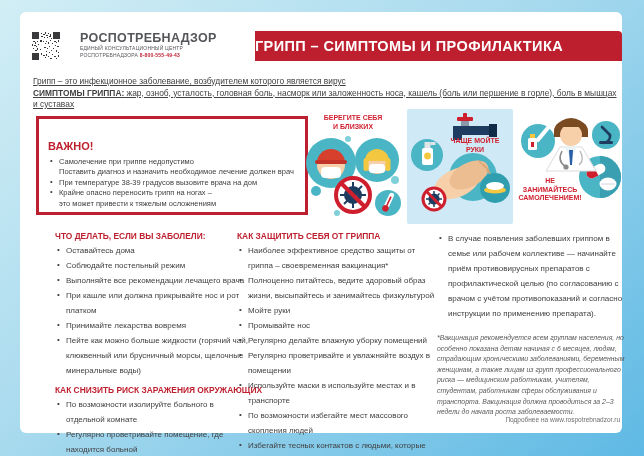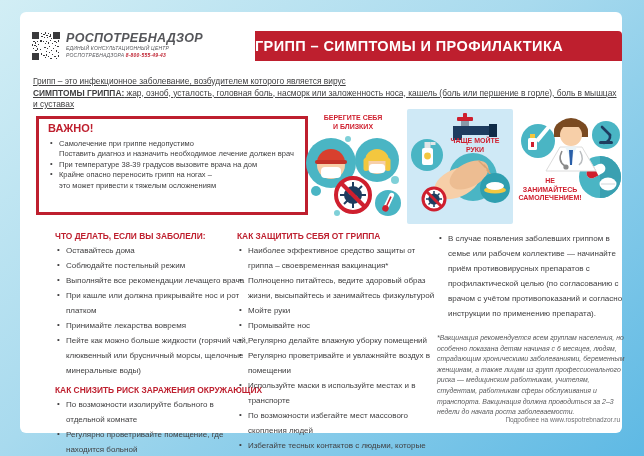--- a/index.html
+++ b/index.html
@@ -3,35 +3,35 @@
 <meta charset="utf-8">
 <style>
   html,body{margin:0;padding:0;background:#e8eef2;}
   .page{position:relative;width:644px;height:456px;overflow:hidden;
         background:linear-gradient(140deg,#d2eef5 0%,#a8daee 45%,#5eb9e4 100%);
         font-family:"Liberation Sans",sans-serif;color:#414042;}
   .card{position:absolute;left:20px;top:12px;width:602px;height:421px;background:#ffffff;border-radius:6px;}
 
   
   .qr{position:absolute;left:12px;top:20px;width:28px;height:28px;}
-  .logo{position:absolute;left:46px;top:19px;width:185px;font-style:italic;}
+  .logo{position:absolute;left:60px;top:19px;width:185px;}
   .logo-title{font-size:12.5px;font-weight:bold;color:#55565a;letter-spacing:.3px;line-height:14px;}
   .logo-sub{font-size:5px;color:#55565a;line-height:6.5px;letter-spacing:.2px;}
   .logo-phone{color:#be1f2e;font-weight:bold;}
   .banner{position:absolute;left:235px;top:19px;right:0;height:30px;background:#be1f2e;
           display:flex;align-items:center;justify-content:flex-start;border-radius:0 4px 0 0;}
   .banner-title{color:#ffffff;font-weight:bold;font-size:14.5px;letter-spacing:.4px;}
 
   
   .intro{position:absolute;left:13px;top:64px;width:585px;font-size:8.4px;line-height:11.5px;text-decoration:underline;}
   .intro b{color:#414042;}
 
   
   .imp{position:absolute;left:16px;top:104px;width:272px;height:99px;border:3px solid #be1f2e;
-       box-sizing:border-box;padding:3px 9px;}
+       box-sizing:border-box;padding:21px 9px;}
   .imp-title{color:#be1f2e;font-weight:bold;font-size:11px;margin-bottom:5px;}
   .blist{list-style:none;margin:0;padding:0;}
   .blist li{position:relative;padding-left:11px;white-space:pre-line;}
   .blist li::before{content:"•";position:absolute;left:2px;top:-1px;}
   .imp .blist{font-size:7.5px;line-height:10.4px;}
 
   
   .panel{position:absolute;top:97px;}
   .p-title{position:absolute;width:100%;text-align:center;color:#cf1f2e;font-weight:bold;
            font-size:7px;line-height:8.6px;white-space:pre-line;}

